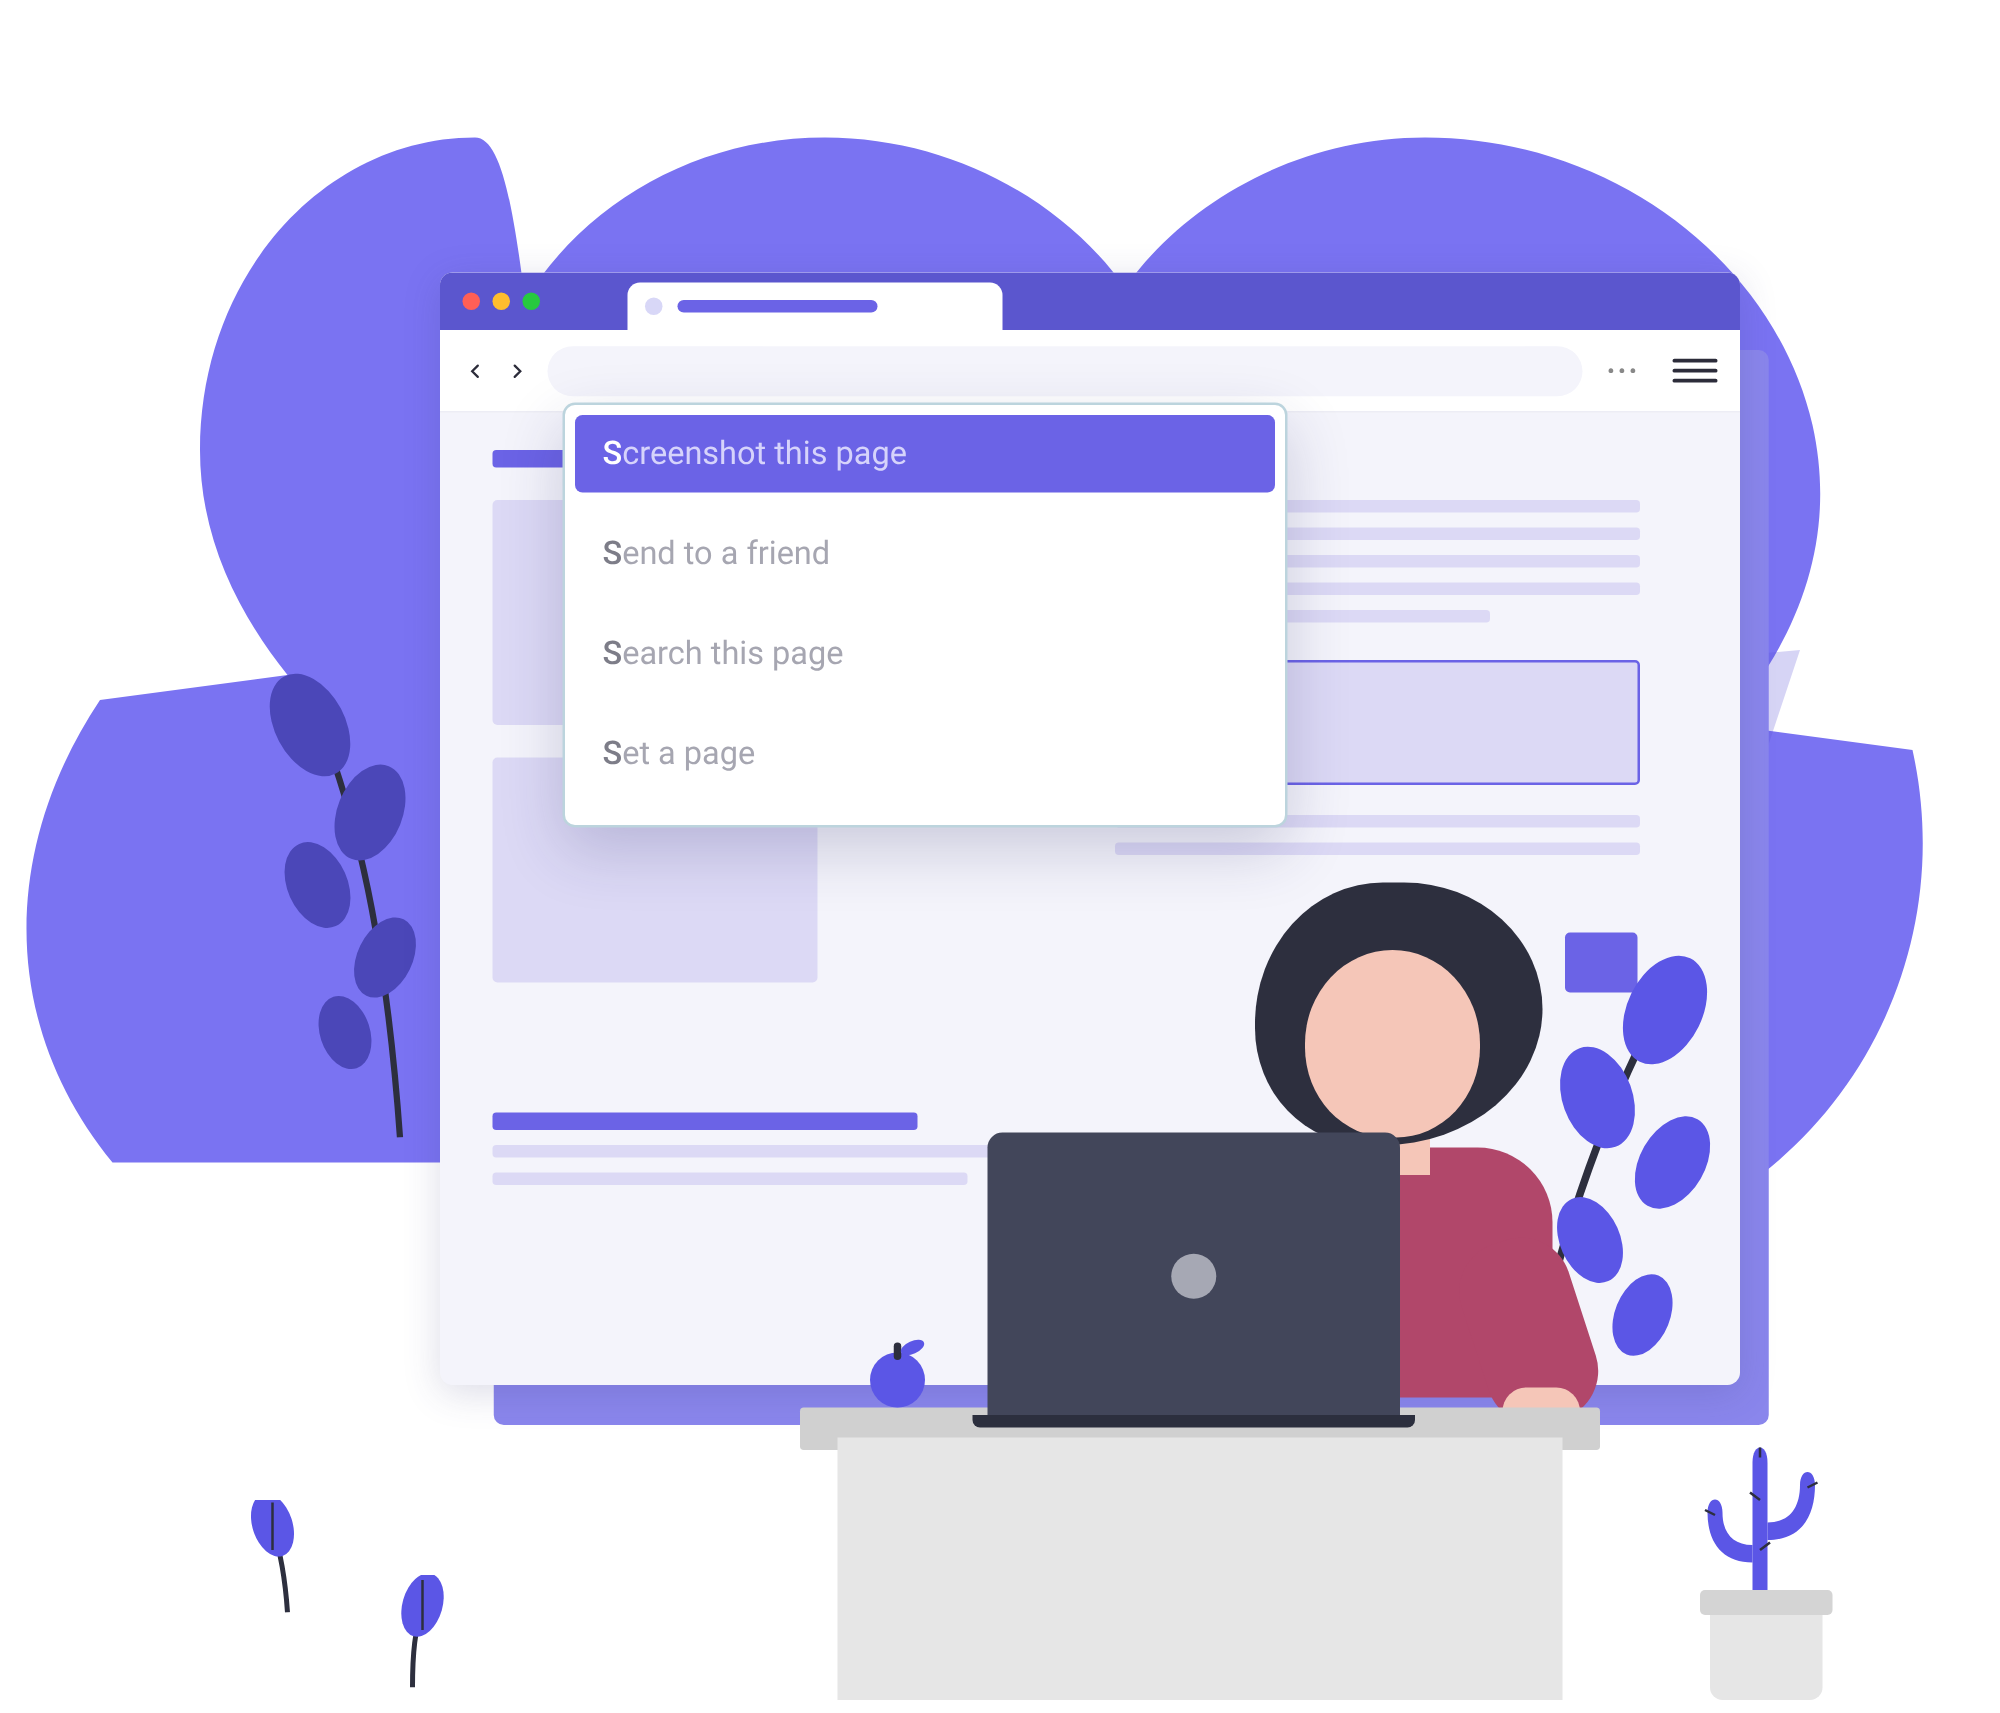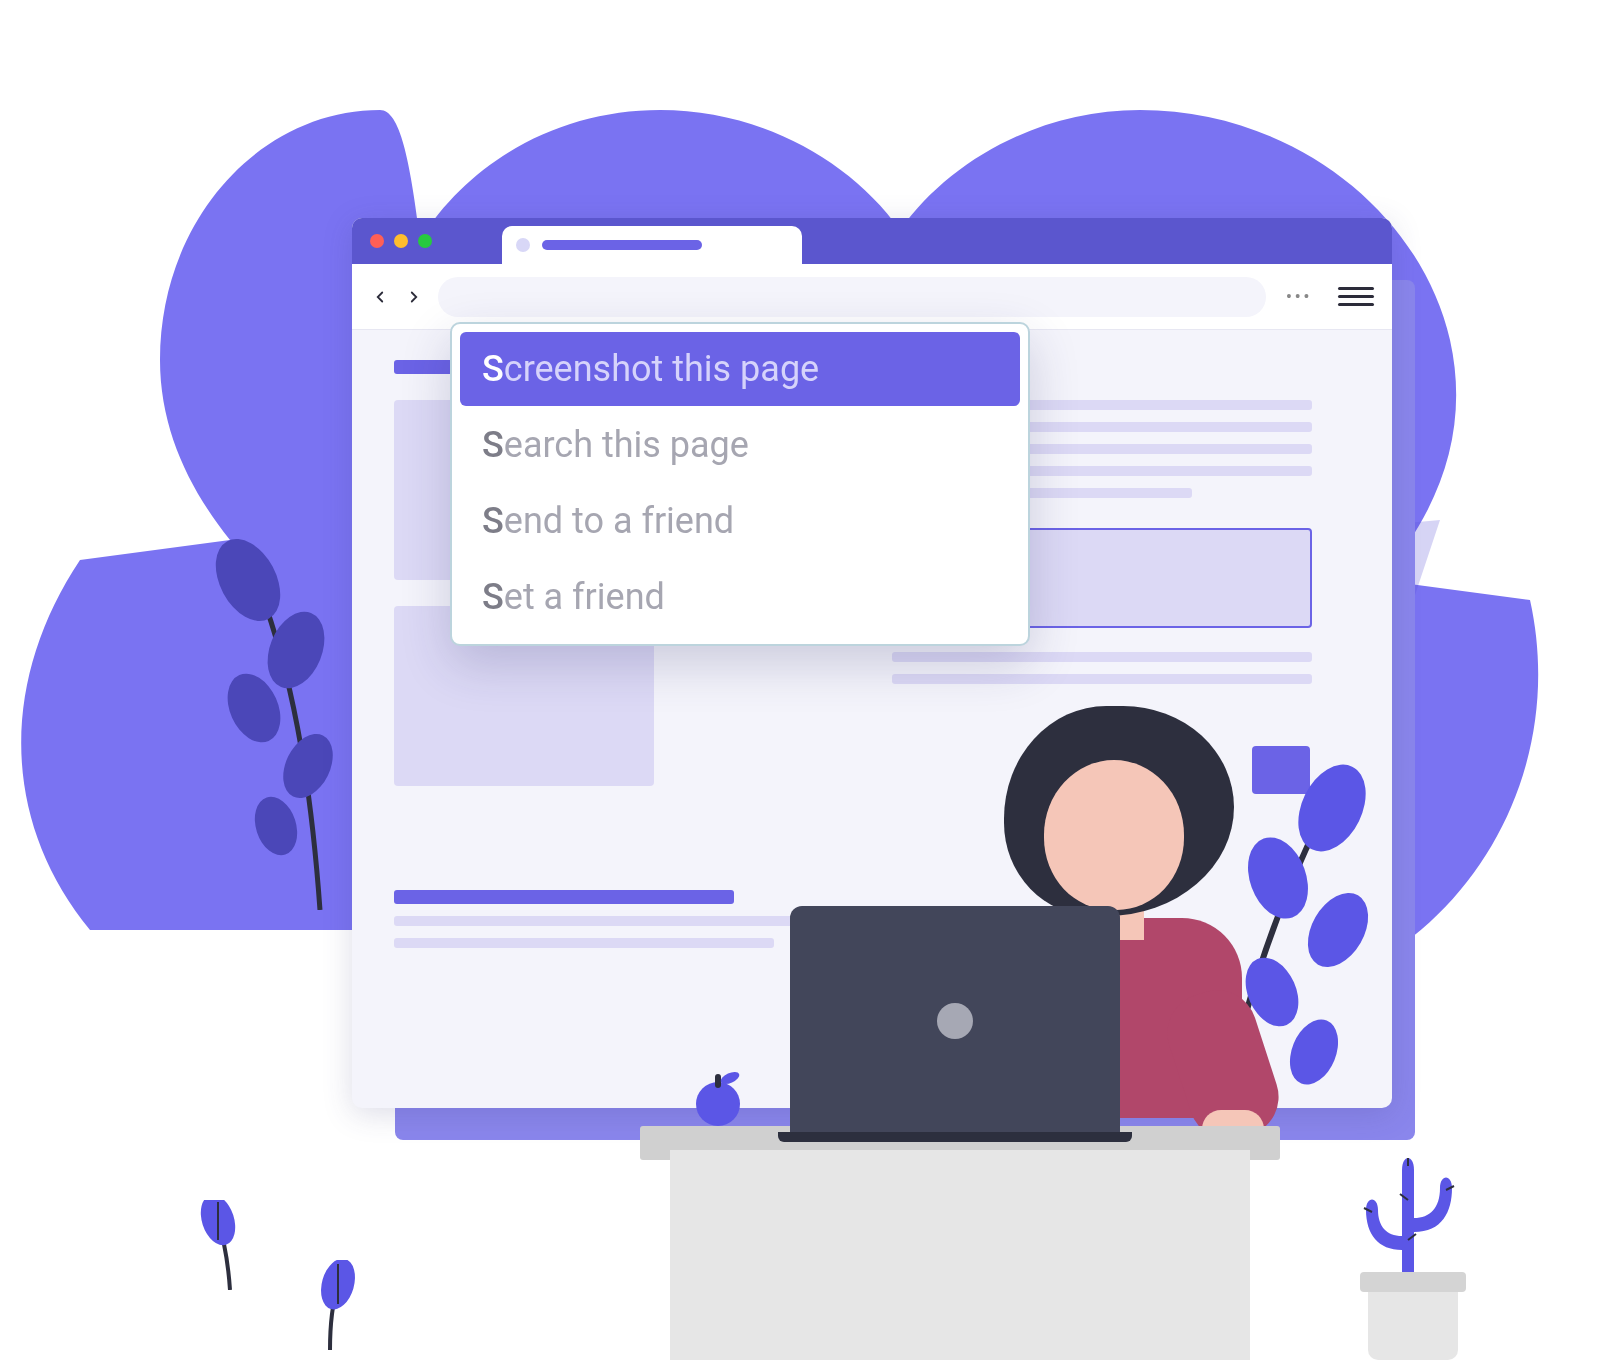--- a/index.html
+++ b/index.html
@@ -37,21 +37,21 @@
 .col{position:absolute}
 .left-col{left:42px;top:70px;width:260px}
 .left-col .img-ph{width:260px;height:180px;background:#dcd9f5;border-radius:4px;margin-bottom:26px}
 .right-col{left:540px;top:70px;width:420px}
 .right-col .img-ph{width:420px;height:100px;background:#dcd9f5;border-radius:4px;margin-top:30px;border:2px solid #6b63e6;position:relative}
 .bottom-block{position:absolute;left:42px;top:560px;width:600px}
 .line{height:10px;margin-bottom:12px}
 
 
 .palette{position:absolute;left:450px;top:322px;width:580px;background:#fff;border:2px solid #bcd4dd;border-radius:10px;box-shadow:0 18px 50px rgba(40,40,100,.2);z-index:5;padding:8px;overflow:hidden}
-.palette-item{padding:16px 22px;font-size:36px;color:#a6a6b1;border-radius:6px;cursor:pointer;margin-bottom:2px}
+.palette-item{padding:16px 22px;font-size:26px;color:#a6a6b1;border-radius:6px;cursor:pointer;margin-bottom:18px}
 .palette-item .match{color:#7d7d88;font-weight:500}
 .palette-item.selected{background:#6b63e6;color:#d6d3fb}
 .palette-item.selected .match{color:#fff}
 
 
 .scene{position:absolute;left:610px;top:800px;width:720px;height:560px;z-index:6}
 .desk{position:absolute;left:60px;bottom:0;width:580px;height:210px;background:#e6e6e6}
 .desk-top{position:absolute;left:30px;bottom:200px;width:640px;height:34px;background:#d0d0d0;border-radius:3px}
 .laptop-screen{position:absolute;left:180px;bottom:224px;width:330px;height:230px;background:#42465a;border-radius:12px 12px 0 0}
 .laptop-logo{position:absolute;left:50%;top:50%;width:36px;height:36px;margin:-18px 0 0 -18px;background:#a6a8b4;border-radius:50%}
@@ -163,23 +163,23 @@
       <div class="bottom-block">
         <div class="ph-dark line" style="width:340px;height:14px"></div>
         <div class="ph line" style="width:560px"></div>
         <div class="ph line" style="width:380px"></div>
       </div>
     </div>
   </div>
 
   <div class="palette" id="palette">
       <div class="palette-item selected"><span class="match">S</span><span>creenshot this page</span></div>
+      <div class="palette-item"><span class="match">S</span><span>end to a friend</span></div>
       <div class="palette-item"><span class="match">S</span><span>earch this page</span></div>
-      <div class="palette-item"><span class="match">S</span><span>end to a friend</span></div>
-      <div class="palette-item"><span class="match">S</span><span>et a friend</span></div>
+      <div class="palette-item"><span class="match">S</span><span>et a page</span></div>
     </div>
 
   <div class="scene">
     <div class="person">
       <div class="torso"></div>
       <div class="arm-l"></div>
         <div class="arm-r"></div>
       <div class="hand-l"></div>
         <div class="hand-r"></div>
       <div class="neck"></div>

